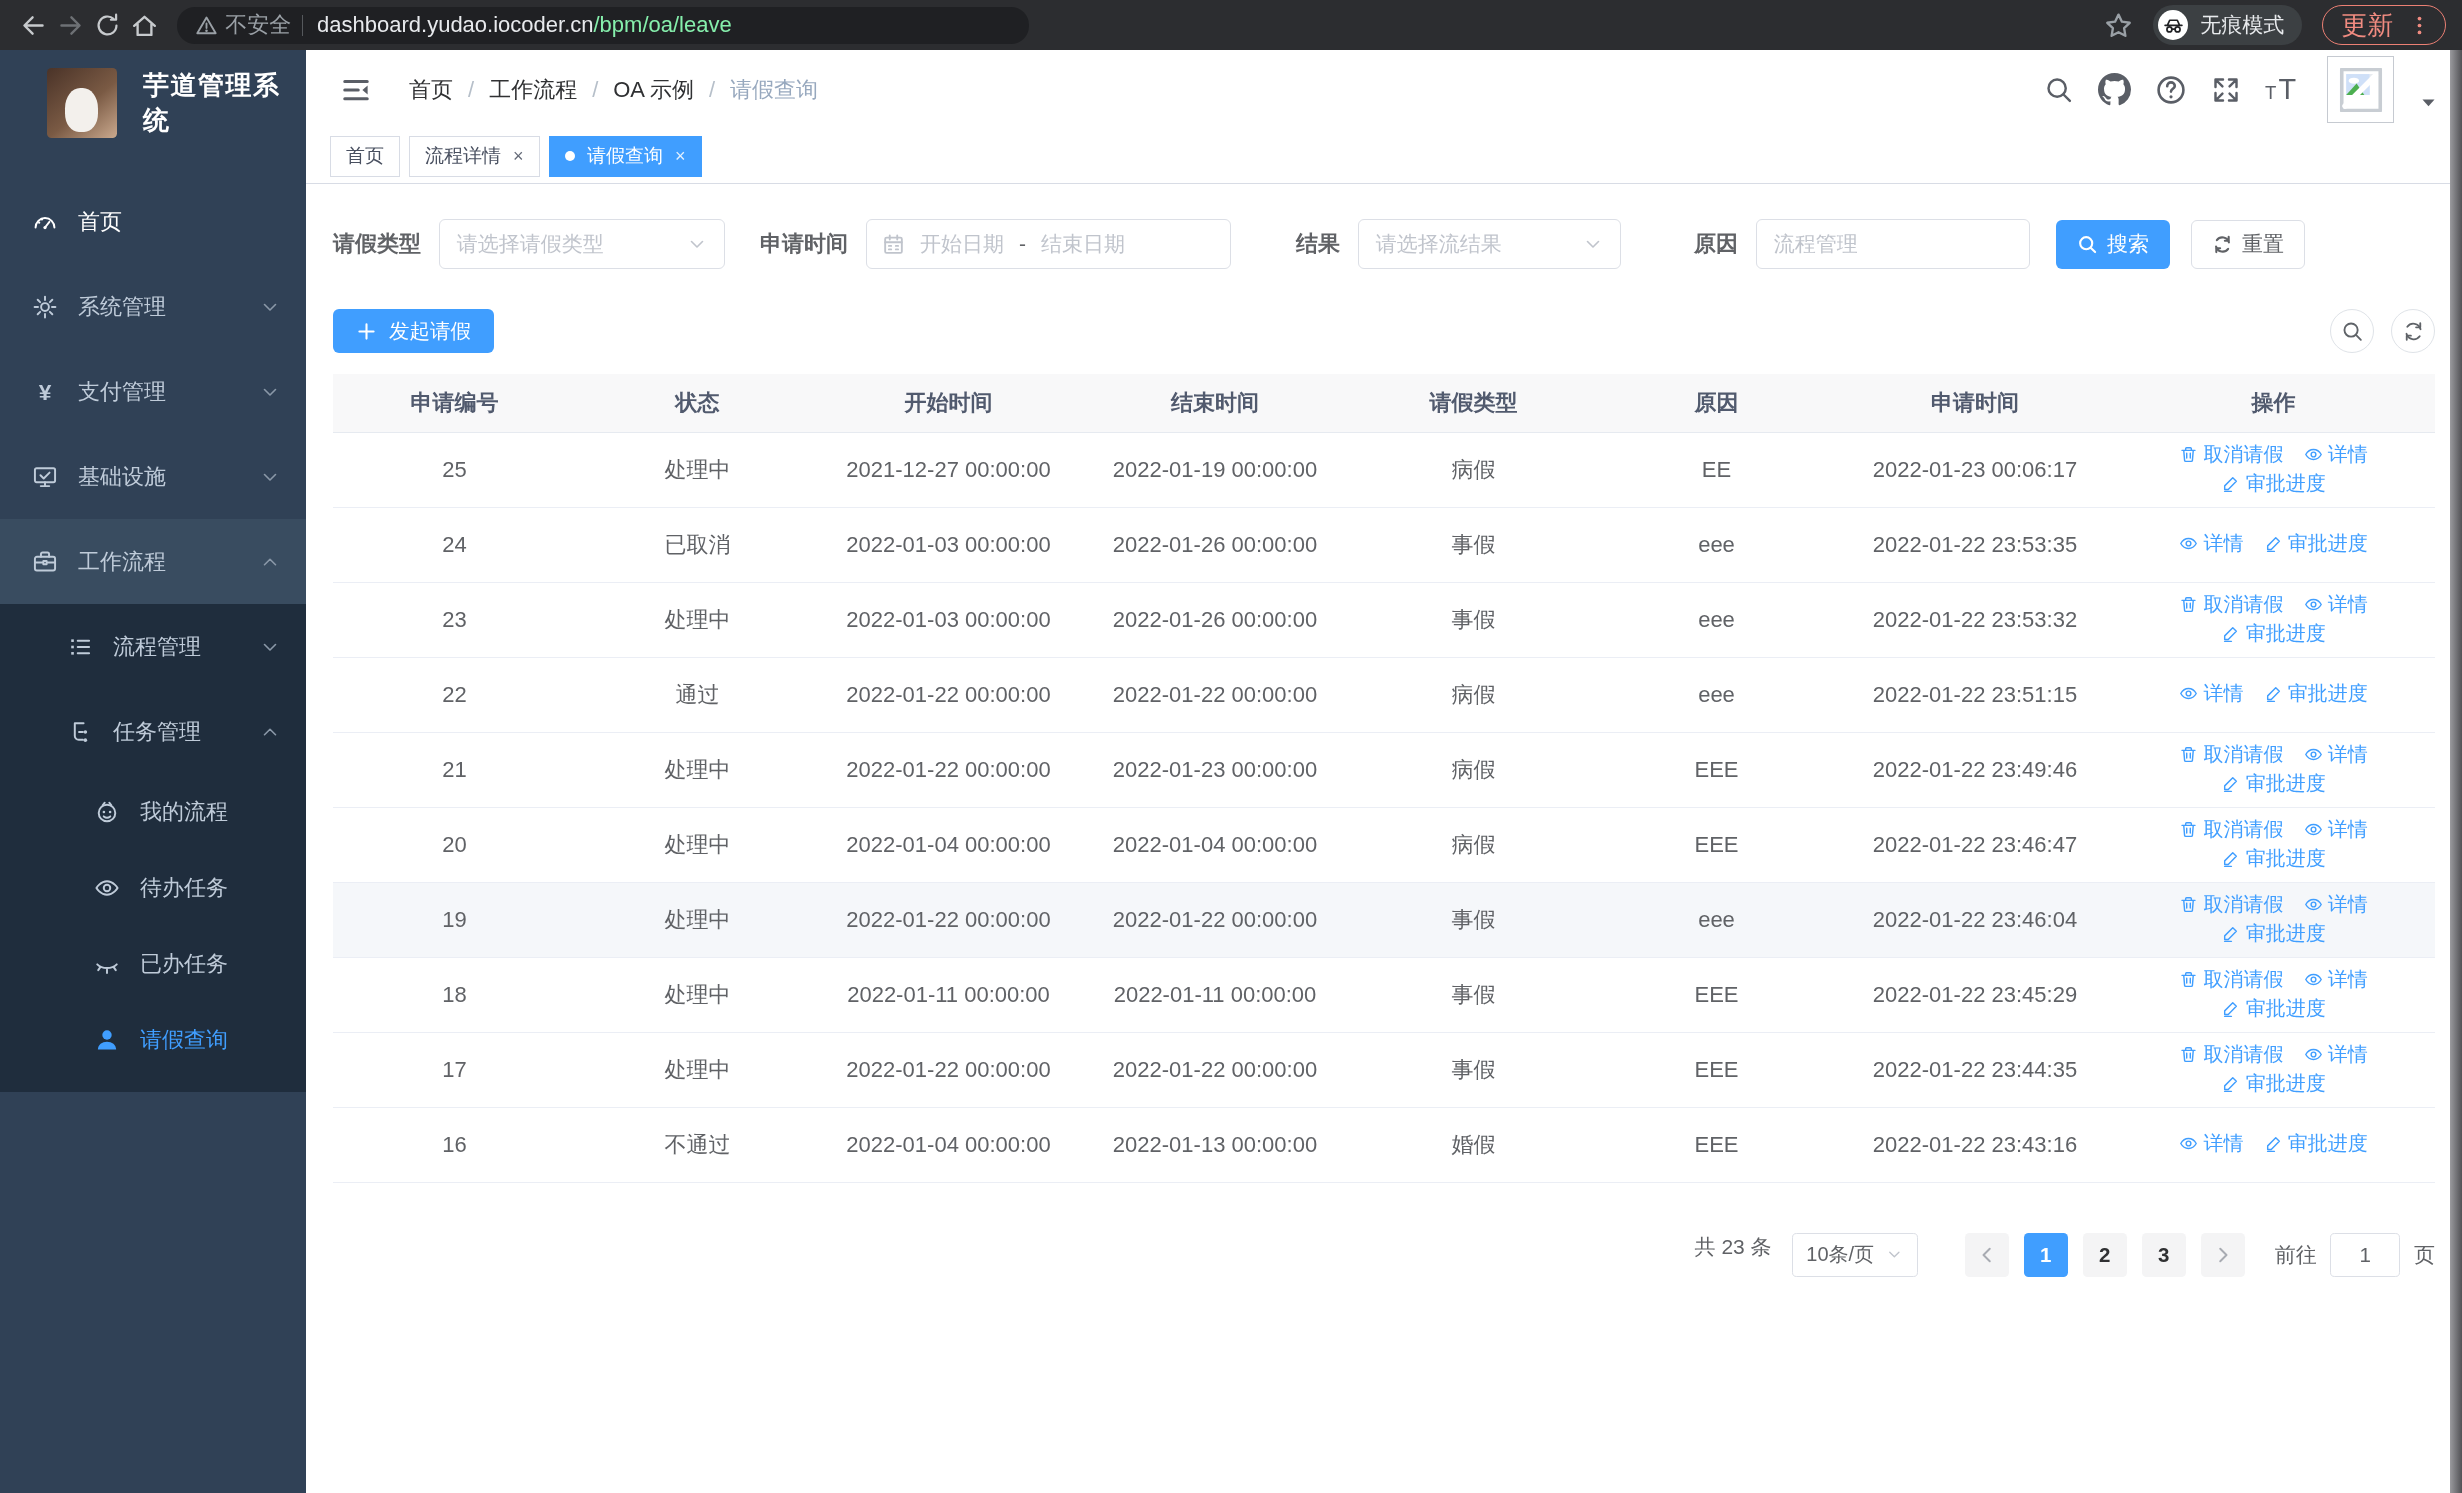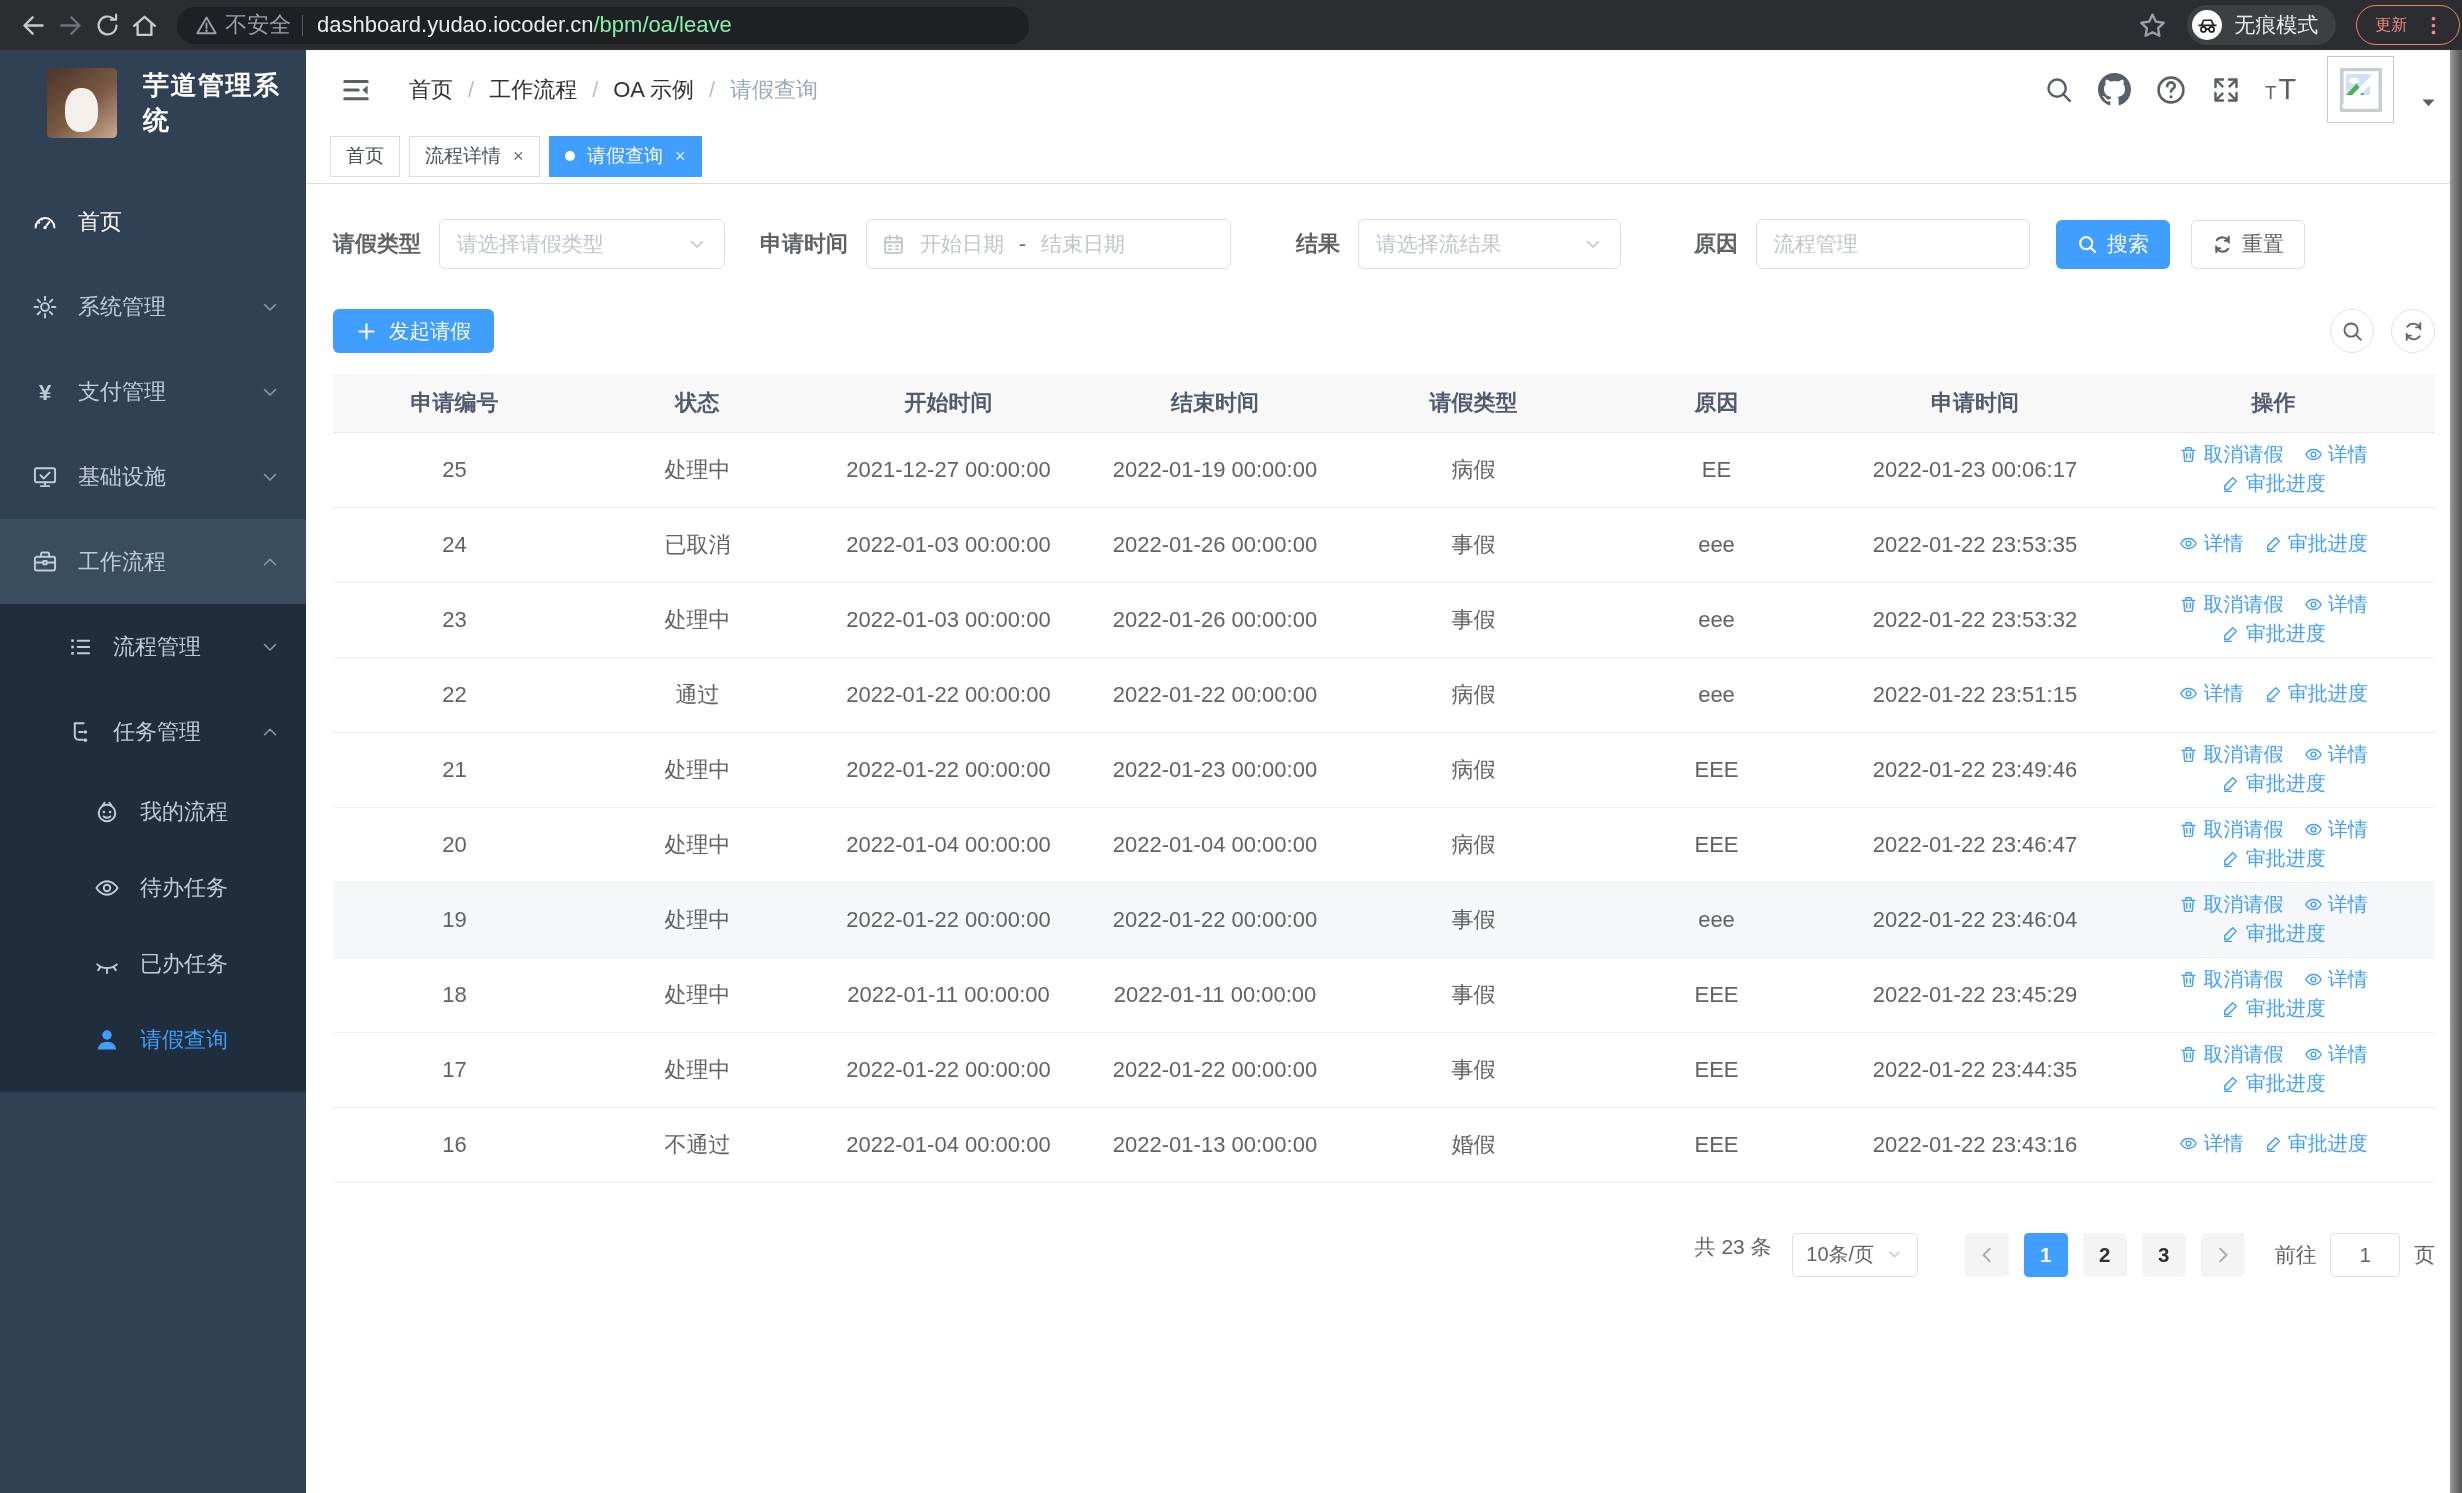--- a/index.html
+++ b/index.html
@@ -1,33 +1,33 @@
 <!DOCTYPE html>
 <html style="font-size:12px"><head>
 <meta charset="utf-8">
 <style>
 *{margin:0;padding:0;box-sizing:border-box}
 body{background:#e8e8e8;font-family:"Liberation Sans","DejaVu Sans",sans-serif}
 .screen{width:2462px;height:1494px;position:relative;background:#fff;overflow:hidden}
 svg{display:block}
 
-.chrome{height:50px;background:#2c2d30;display:flex;align-items:center;padding:0 2px 0 15px}
+.chrome{height:50px;background:#2c2d30;display:flex;align-items:center;padding:0 16px 0 15px}
 .nav-ic{width:37px;height:37px;display:flex;align-items:center;justify-content:center;color:#c7cacd;border-radius:50%}
 .nav-ic.disabled{color:#6e7175}
 .url-pill{width:852px;height:37px;background:#1f2023;border-radius:18px;display:flex;align-items:center;padding:0 18px;margin-left:13.7px;font-size:22px}
 .sec-ic{color:#9aa0a6}
 .sec-label{color:#9aa0a6;margin:0 10.6px 0 7.6px}
 .url-divider{width:1.5px;height:21px;background:#55585c;margin-right:13.7px}
 .url-host{color:#e8eaed}
 .url-path{color:#86efac}
 .chrome-right{margin-left:auto;display:flex;align-items:center;gap:20px}
 .star{color:#9aa0a6}
 .incog{height:40px;background:#3c4043;border-radius:20px;display:flex;align-items:center;gap:12px;padding:0 18px 0 5.3px;color:#e8eaed;font-size:21px}
 .incog-circle{width:30px;height:30px;background:#fff;border-radius:50%;color:#202124;display:flex;align-items:center;justify-content:center}
-.update{height:40px;border:1.5px solid #ec8074;border-radius:20px;color:#f08b80;display:flex;align-items:center;gap:15px;padding:0 13.7px 0 18px;font-size:16px}
+.update{height:40px;border:1.5px solid #ec8074;border-radius:20px;color:#f08b80;display:flex;align-items:center;gap:15px;padding:0 13.7px 0 18px;font-size:26px}
 
 .app{display:flex;height:1443px;position:relative}
 .edge-strip{position:absolute;top:0;right:0;width:12px;height:100%;background:linear-gradient(90deg,#9a9a9e,#515155);z-index:9}
 .sidebar{width:306px;background:#304156;flex-shrink:0;color:#bfcbd9}
 .logo-row{height:106px;display:flex;align-items:center;padding-left:47px;gap:26px}
 .logo-avatar{width:70px;height:70px;border-radius:4.6px;background:linear-gradient(140deg,#4a3328 0%,#7a5a44 55%,#caa98e 100%);position:relative;overflow:hidden;flex-shrink:0}
 .logo-avatar::after{content:'';position:absolute;left:18px;top:20px;width:33px;height:44px;background:#f3f0ec;border-radius:46% 46% 42% 42%}
 .logo-title{color:#fff;font-size:26px;font-weight:700;letter-spacing:1.5px}
 .menu{margin-top:23px}
 .side-item{height:85px;display:flex;align-items:center;font-size:22px;position:relative;cursor:pointer}

